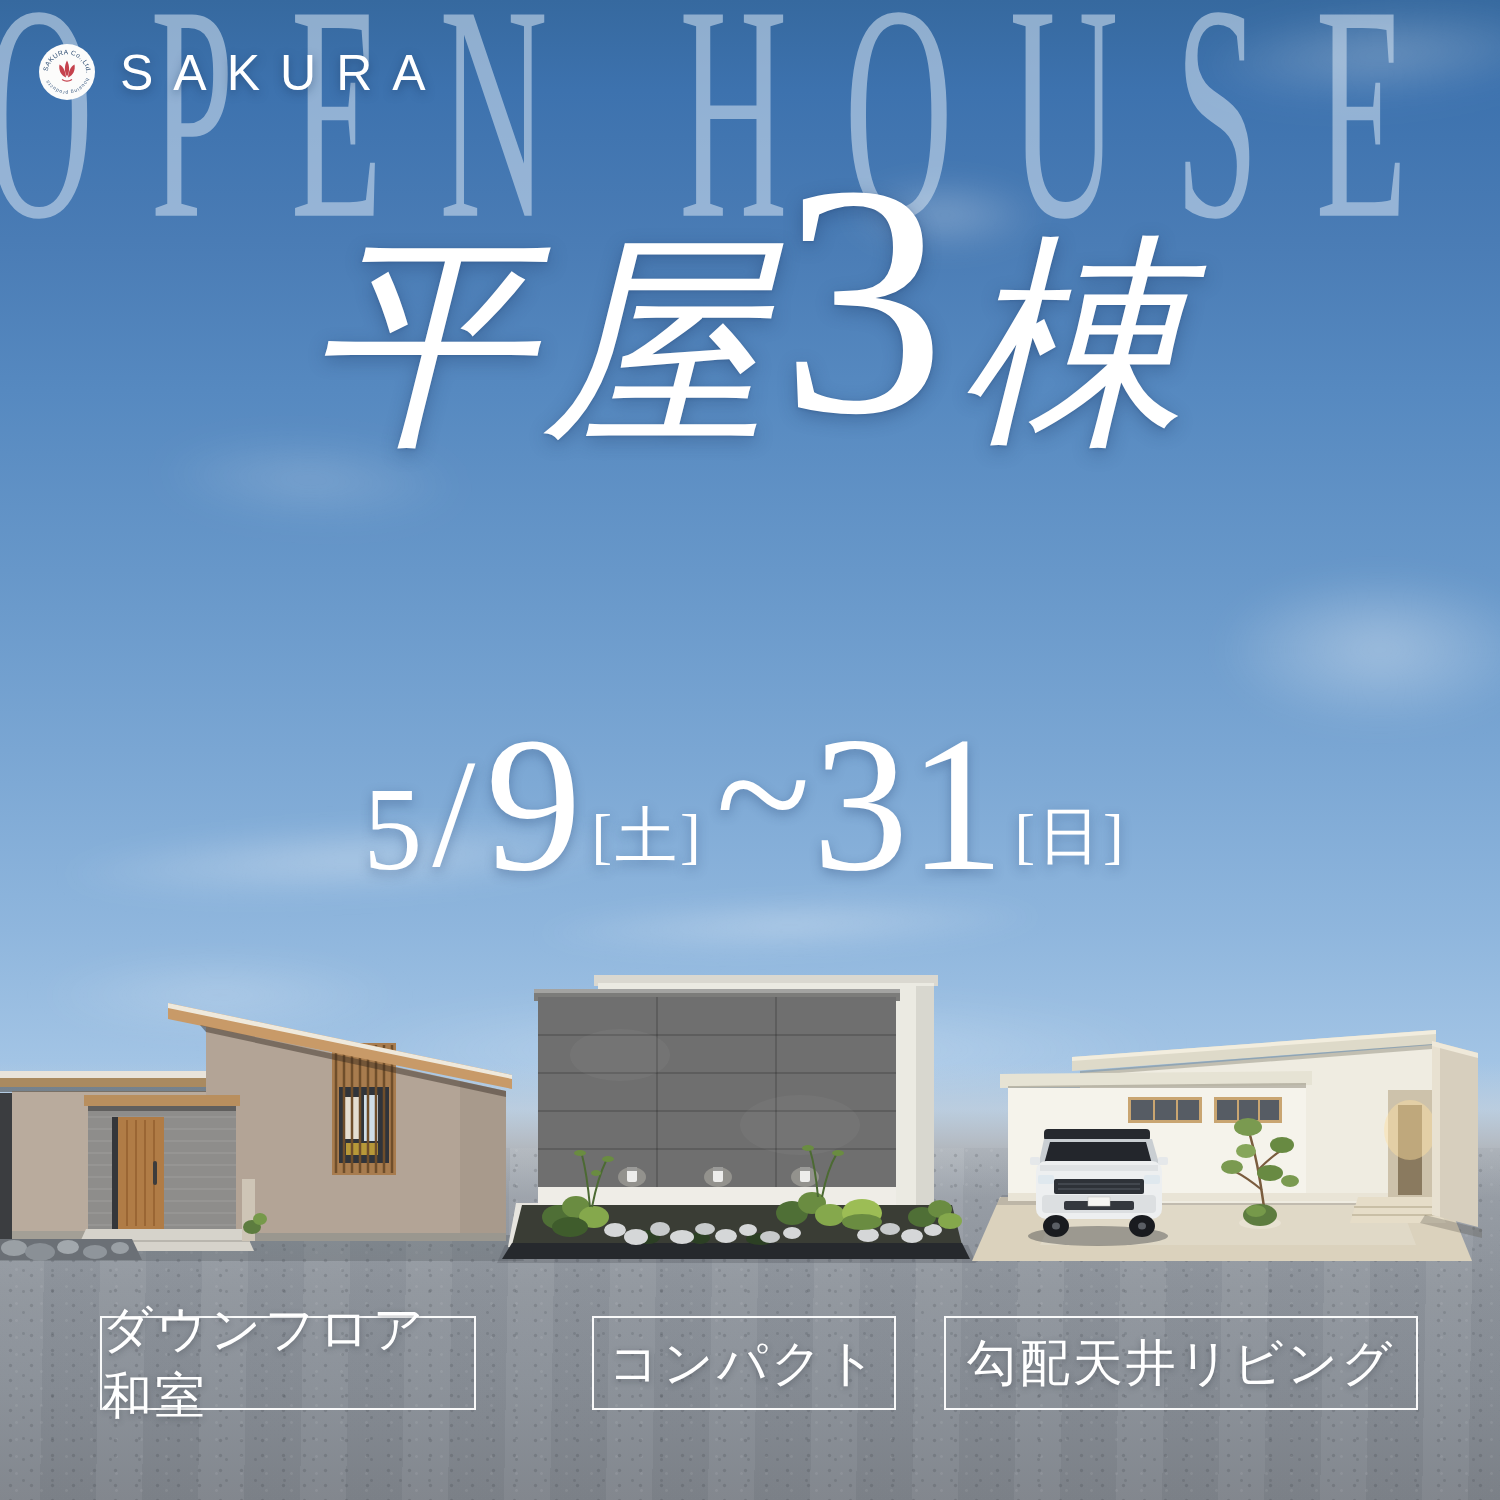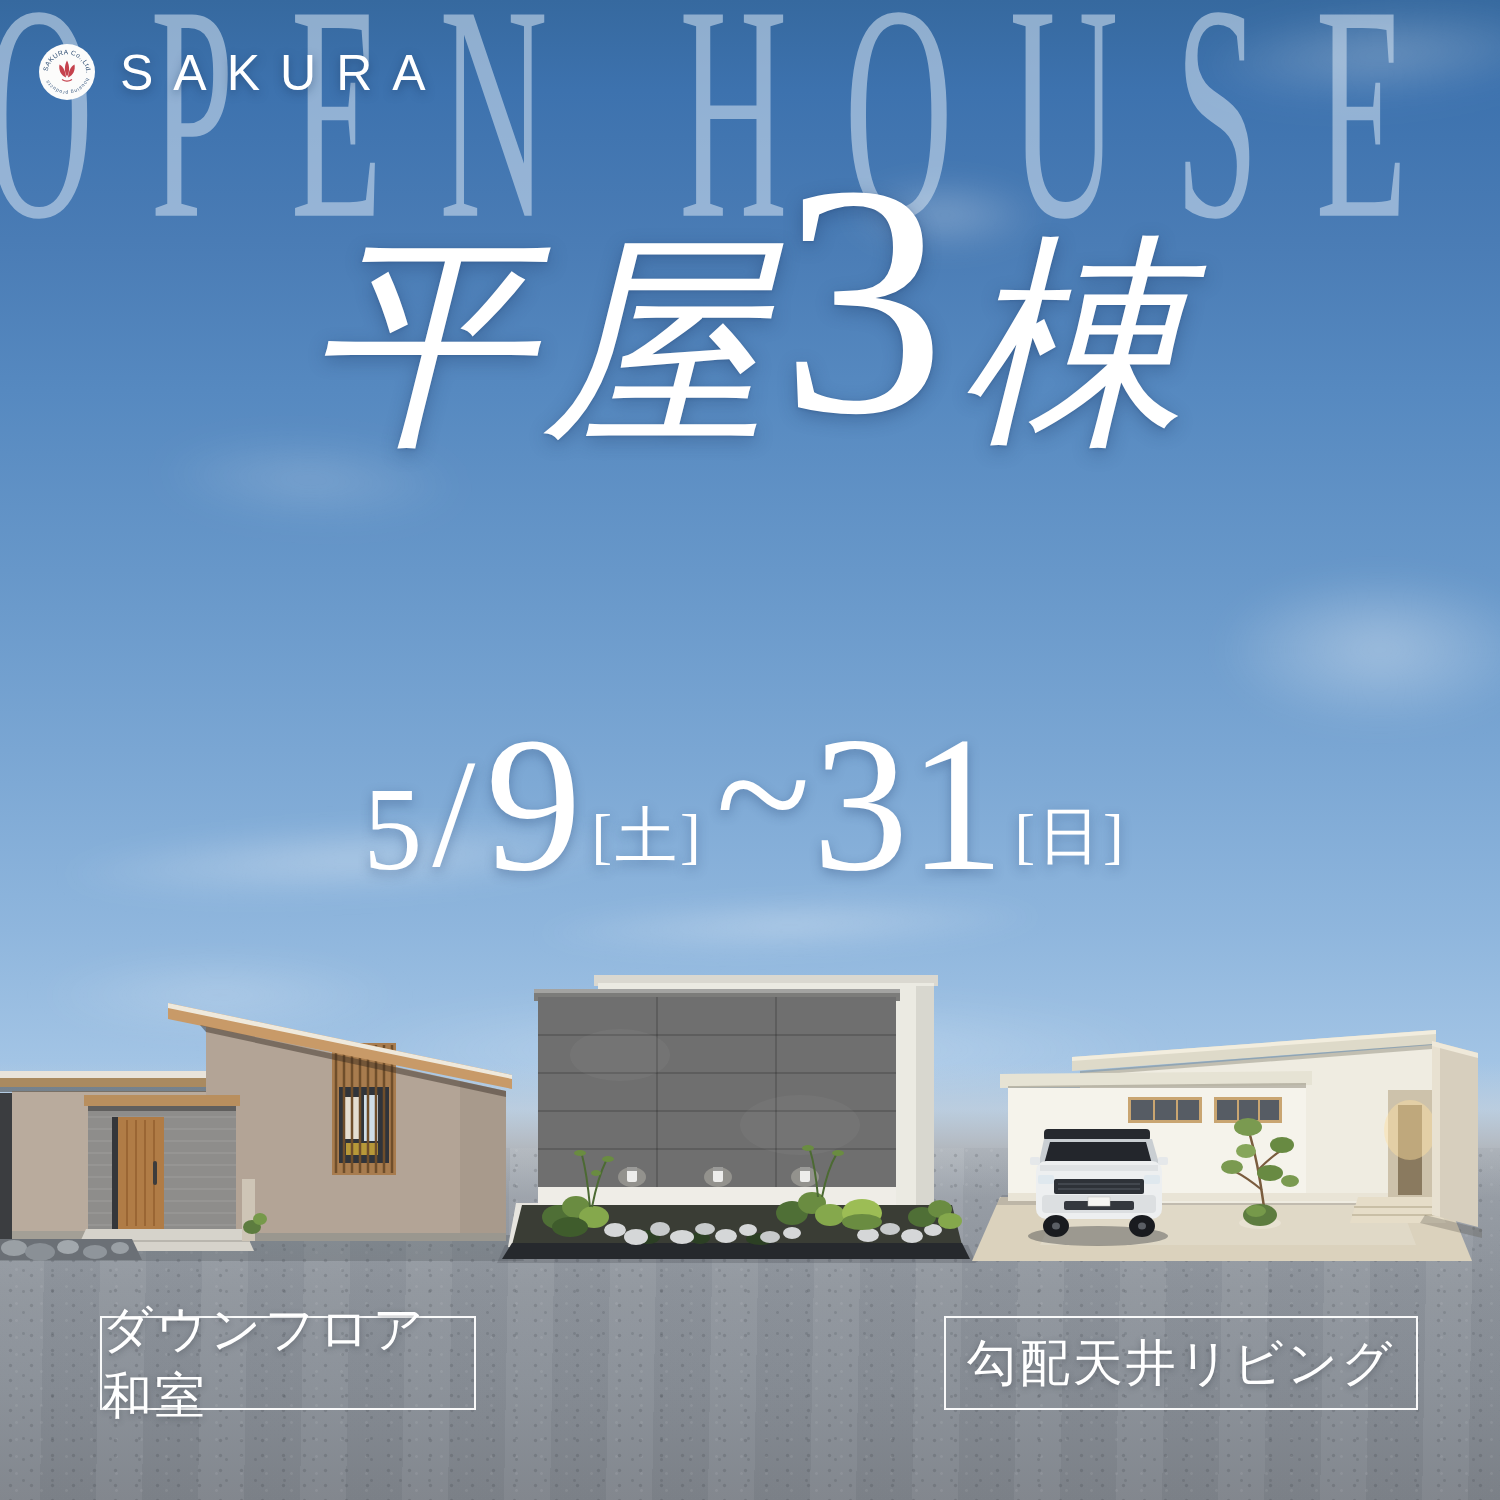--- a/index.html
+++ b/index.html
@@ -325,15 +325,16 @@
 
   <div class="title-l1">
     <span class="t-k">平屋</span><span class="t-num">3</span><span class="t-k">棟</span>
   </div>
 
   <div class="date-row">
     <span class="d-month">5</span><span class="d-slash">/</span><span class="d-big">9</span><span class="d-dow">[土]</span><span class="d-tilde">~</span><span class="d-big">31</span><span class="d-dow">[日]</span>
   </div>
 
   <div class="feature-box fb1">ダウンフロア和室</div>
+  <div class="feature-box fb2">コンパクト</div>
   <div class="feature-box fb3">勾配天井リビング</div>
 
 </div>
 
 </body></html>

